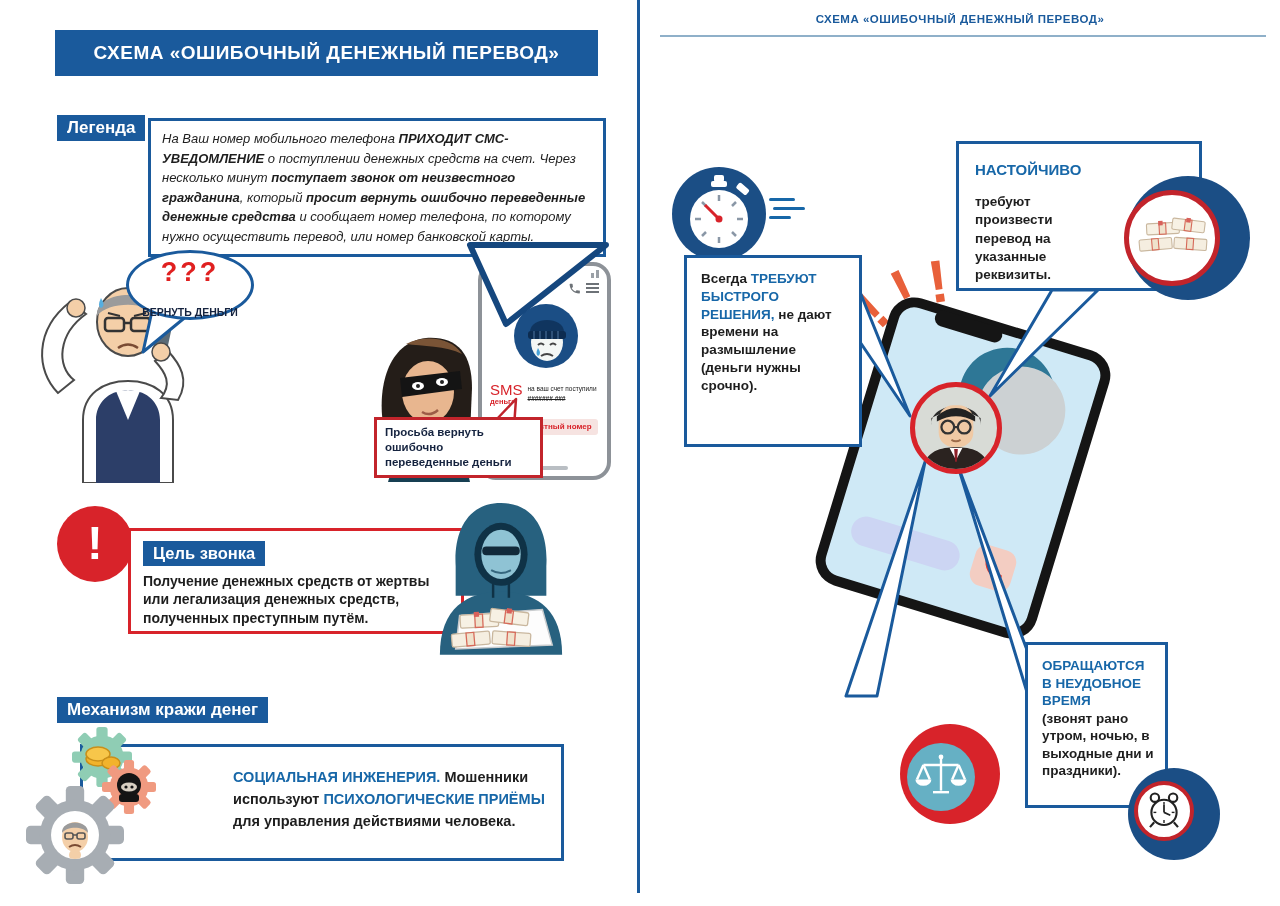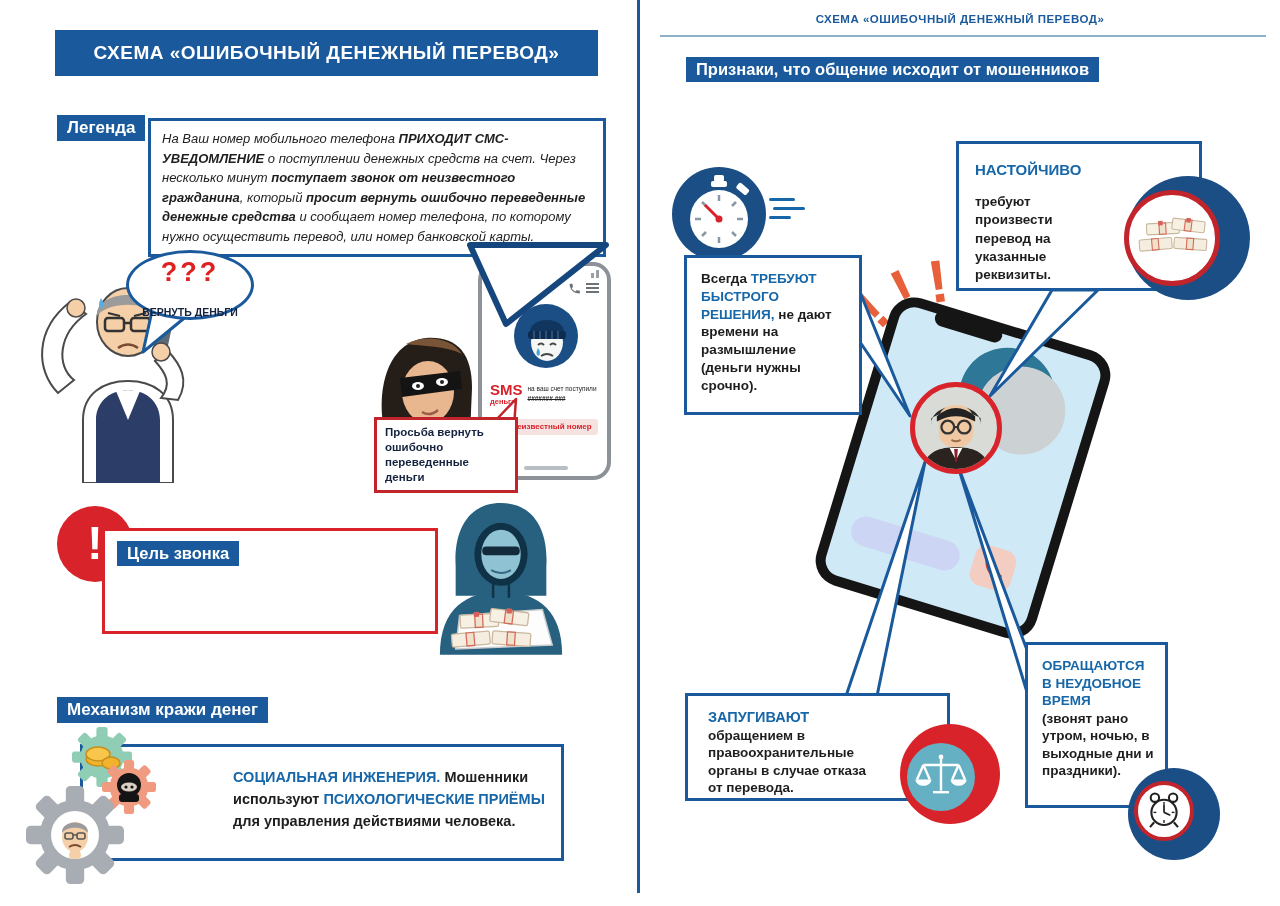--- a/index.html
+++ b/index.html
@@ -117,21 +117,21 @@
       <path d="M16,28 C16,12 50,12 50,28 L50,31 L16,31 Z" fill="#10355f"></path>
       <rect x="14" y="27" width="38" height="8" rx="3" fill="#0d2c50"></rect>
       <path d="M20,27 v8 M26,27 v8 M32,27 v8 M38,27 v8 M44,27 v8" stroke="#3a5d87" stroke-width="1.5"></path>
       <path d="M24,41 q3,-3 6,0 M36,41 q3,-3 6,0" fill="none" stroke="#444" stroke-width="2"></path>
       <path d="M27,52 q6,-4 12,0" fill="none" stroke="#444" stroke-width="2"></path>
       <path d="M24,44 q-3,6 0,8 q4,-2 0,-8" fill="#4aa3d8"></path>
     </svg>
 
     <div class="abs" style="left:8px;top:116px;display:flex;gap:5px">
       <div>
-        <div style="color:var(--red);font-weight:700;font-size:15px;line-height:1">SMS</div>
+        <div style="color:var(--red);font-weight:400;font-size:15px;line-height:1">SMS</div>
         <div style="color:var(--red);font-weight:700;font-size:7.5px">деньги</div>
       </div>
       <div style="font-size:6.5px;color:#222;line-height:1.5;padding-top:2px">
         <div>на ваш счет поступили</div>
         <div style="font-weight:800;text-decoration:line-through">####### ###</div>
       </div>
     </div>
 
     <svg class="abs" style="left:2px;top:150px;transform:rotate(-14deg)" width="18" height="18" viewBox="0 0 24 24">
         <use href="#handset" fill="#c0242c"></use>
@@ -157,30 +157,31 @@
     <polygon points="470,245 606,245 506,324" fill="#fff" stroke="#15477e" stroke-width="6" stroke-linejoin="round"></polygon>
     <polygon points="152,311 188,315 143,352" fill="#fff" stroke="#1a5a9c" stroke-width="3" stroke-linejoin="round"></polygon>
     <polygon points="495,421 516,399 514,427" fill="#fff" stroke="#c0242c" stroke-width="2.5" stroke-linejoin="round"></polygon>
   </svg>
 
   <div class="abs" style="left:126px;top:250px;width:128px;height:70px;border:3px solid var(--blue);border-radius:50%;background:#fff;text-align:center">
     <div style="color:#e02020;font-weight:800;font-size:27px;letter-spacing:3px;line-height:1;margin-top:6px">???</div>
     <div style="color:#15233f;font-weight:800;font-size:10.5px;margin-top:20px">ВЕРНУТЬ ДЕНЬГИ</div>
   </div>
 
-  <div class="abs" style="left:374px;top:417px;width:144px;border:3px solid var(--redbrd);background:#fff;padding:5px 8px;font-size:11.5px;font-weight:800;color:#15233f;line-height:1.3">
+  <div class="abs" style="left:374px;top:417px;width:169px;border:3px solid var(--redbrd);background:#fff;padding:5px 8px;font-size:11.5px;font-weight:800;color:#15233f;line-height:1.3">
     <div>Просьба вернуть</div>
     <div>ошибочно</div>
     <div>переведенные деньги</div>
   </div>
 
   <div class="circ" style="left:57px;top:506px;width:76px;height:76px;background:var(--red);color:#fff;font-weight:900;font-size:46px;text-align:center;line-height:74px">!</div>
 
-  <div class="abs" style="left:102px;top:528px;width:336px;height:106px;border:3.5px solid var(--red);background:#fff">
+  <div class="abs" style="left:128px;top:528px;width:336px;height:106px;border:3.5px solid var(--red);background:#fff">
     <span class="lbl" style="margin:10px 0 0 12px;font-size:16.5px">Цель звонка</span>
+    <div style="margin:6px 12px 0 12px;font-size:14px;font-weight:800;color:var(--ink);line-height:1.32">Получение денежных средств от жертвы или легализация денежных средств, полученных преступным путём.</div>
   </div>
 
   <svg class="abs" style="left:432px;top:497px" width="138" height="158" viewBox="0 0 140 160">
     <path d="M70,6 C34,6 22,38 24,70 L24,100 L116,100 L116,70 C118,38 106,6 70,6 Z" fill="#27617f"></path>
     <ellipse cx="70" cy="58" rx="27" ry="32" fill="#0f3246"></ellipse>
     <ellipse cx="70" cy="58" rx="20" ry="25" fill="#8fc3d4"></ellipse>
     <rect x="51" y="50" width="38" height="9" rx="4" fill="#122a3a"></rect>
     <path d="M60,74 q10,6 20,0" fill="none" stroke="#36677e" stroke-width="2"></path>
     <path d="M8,160 C8,112 36,96 70,96 C104,96 132,112 132,160 Z" fill="#27617f"></path>
     <path d="M62,88 v14 M78,88 v14" stroke="#0f3246" stroke-width="2.5"></path>
@@ -227,21 +228,20 @@
       <path d="M18,36 q6,-4 12,0" fill="none" stroke="#7a4b33" stroke-width="2"></path>
       <circle cx="24" cy="44" r="6" fill="#f4cfa8"></circle>
     </svg>
   </div>
 
   <div class="abs" style="left:637px;top:0;width:3px;height:893px;background:var(--blue)"></div>
 
   <div class="abs" style="left:640px;top:13px;width:640px;text-align:center;color:var(--blue);font-weight:bold;font-size:11.5px;letter-spacing:.5px">СХЕМА «ОШИБОЧНЫЙ ДЕНЕЖНЫЙ ПЕРЕВОД»</div>
   <div class="abs" style="left:660px;top:35px;width:606px;height:2px;background:#8fb0c9"></div>
 
-  <div class="abs lbl" style="left:686px;top:57px;font-size:16.5px">Признаки, что общение исходит от мошенников</div>
 
   <div class="circ" style="left:672px;top:167px;width:94px;height:94px;background:var(--navy)">
     <svg width="94" height="94" viewBox="0 0 94 94">
       <rect x="42" y="8" width="10" height="7" rx="2" fill="#fff"></rect>
       <rect x="39" y="14" width="16" height="6" rx="2" fill="#fff"></rect>
       <g transform="rotate(40 70 22)">
           <rect x="64" y="18" width="13" height="7" rx="2" fill="#fff"></rect>
         </g>
       <circle cx="47" cy="52" r="29" fill="#fff"></circle>
       <g stroke="#8a97a6" stroke-width="2.5">
@@ -282,39 +282,35 @@
 
   <svg class="tailsvg" width="1280" height="906" viewBox="0 0 1280 906">
     <g fill="#fff" stroke="#1a5a9c" stroke-width="3" stroke-linejoin="round">
       <polygon points="860,292 860,342 910,416"></polygon>
       <polygon points="1052,290 1098,290 990,396"></polygon>
       <polygon points="846,696 877,696 925,462"></polygon>
       <polygon points="1030,658 1030,702 958,466"></polygon>
     </g>
   </svg>
 
-  <div class="bluebox" style="left:684px;top:255px;width:178px;height:160px;padding:12px 10px 10px 14px;font-size:13.5px;line-height:1.32">
+  <div class="bluebox" style="left:684px;top:255px;width:178px;height:192px;padding:12px 10px 10px 14px;font-size:13.5px;line-height:1.32">
     <span class="dk">Всегда </span><span class="acc">ТРЕБУЮТ БЫСТРОГО РЕШЕНИЯ,</span><span class="dk"> не дают времени на размышление (деньги нужны срочно).</span>
   </div>
 
   <div class="bluebox" style="left:956px;top:141px;width:246px;height:150px;padding:16px 100px 10px 16px;font-size:13.5px;line-height:1.35">
     <div class="acc" style="font-size:15px;margin-bottom:13px">НАСТОЙЧИВО</div>
     <div class="dk">требуют произвести перевод на указанные реквизиты.</div>
   </div>
   <div class="circ" style="left:1126px;top:176px;width:124px;height:124px;background:var(--navy)"></div>
   <div class="circ" style="left:1124px;top:190px;width:96px;height:96px;background:#fff;border:5px solid var(--redbrd)">
     <svg style="margin:14px 0 0 7px" width="74" height="52">
         <use href="#cash" width="74" height="52"></use>
       </svg>
   </div>
 
-  <div class="bluebox" style="left:685px;top:693px;width:265px;height:108px;padding:12px 70px 10px 20px;font-size:13.5px;line-height:1.3">
-    <div class="acc" style="font-size:14.5px">ЗАПУГИВАЮТ</div>
-    <div class="dk">обращением в правоохранительные органы в случае отказа от перевода.</div>
-  </div>
   <div class="circ" style="left:900px;top:724px;width:100px;height:100px;background:var(--red)"></div>
   <div class="circ" style="left:907px;top:743px;width:68px;height:68px;background:#66b0c4">
     <svg style="margin:6px 0 0 6px" width="56" height="56" viewBox="0 0 70 70">
       <g stroke="#fff" stroke-width="3" fill="none">
         <line x1="35" y1="12" x2="35" y2="52"></line>
         <line x1="13" y1="20" x2="57" y2="20"></line>
         <line x1="13" y1="20" x2="5" y2="38"></line>
           <line x1="13" y1="20" x2="21" y2="38"></line>
         <line x1="57" y1="20" x2="49" y2="38"></line>
           <line x1="57" y1="20" x2="65" y2="38"></line>

